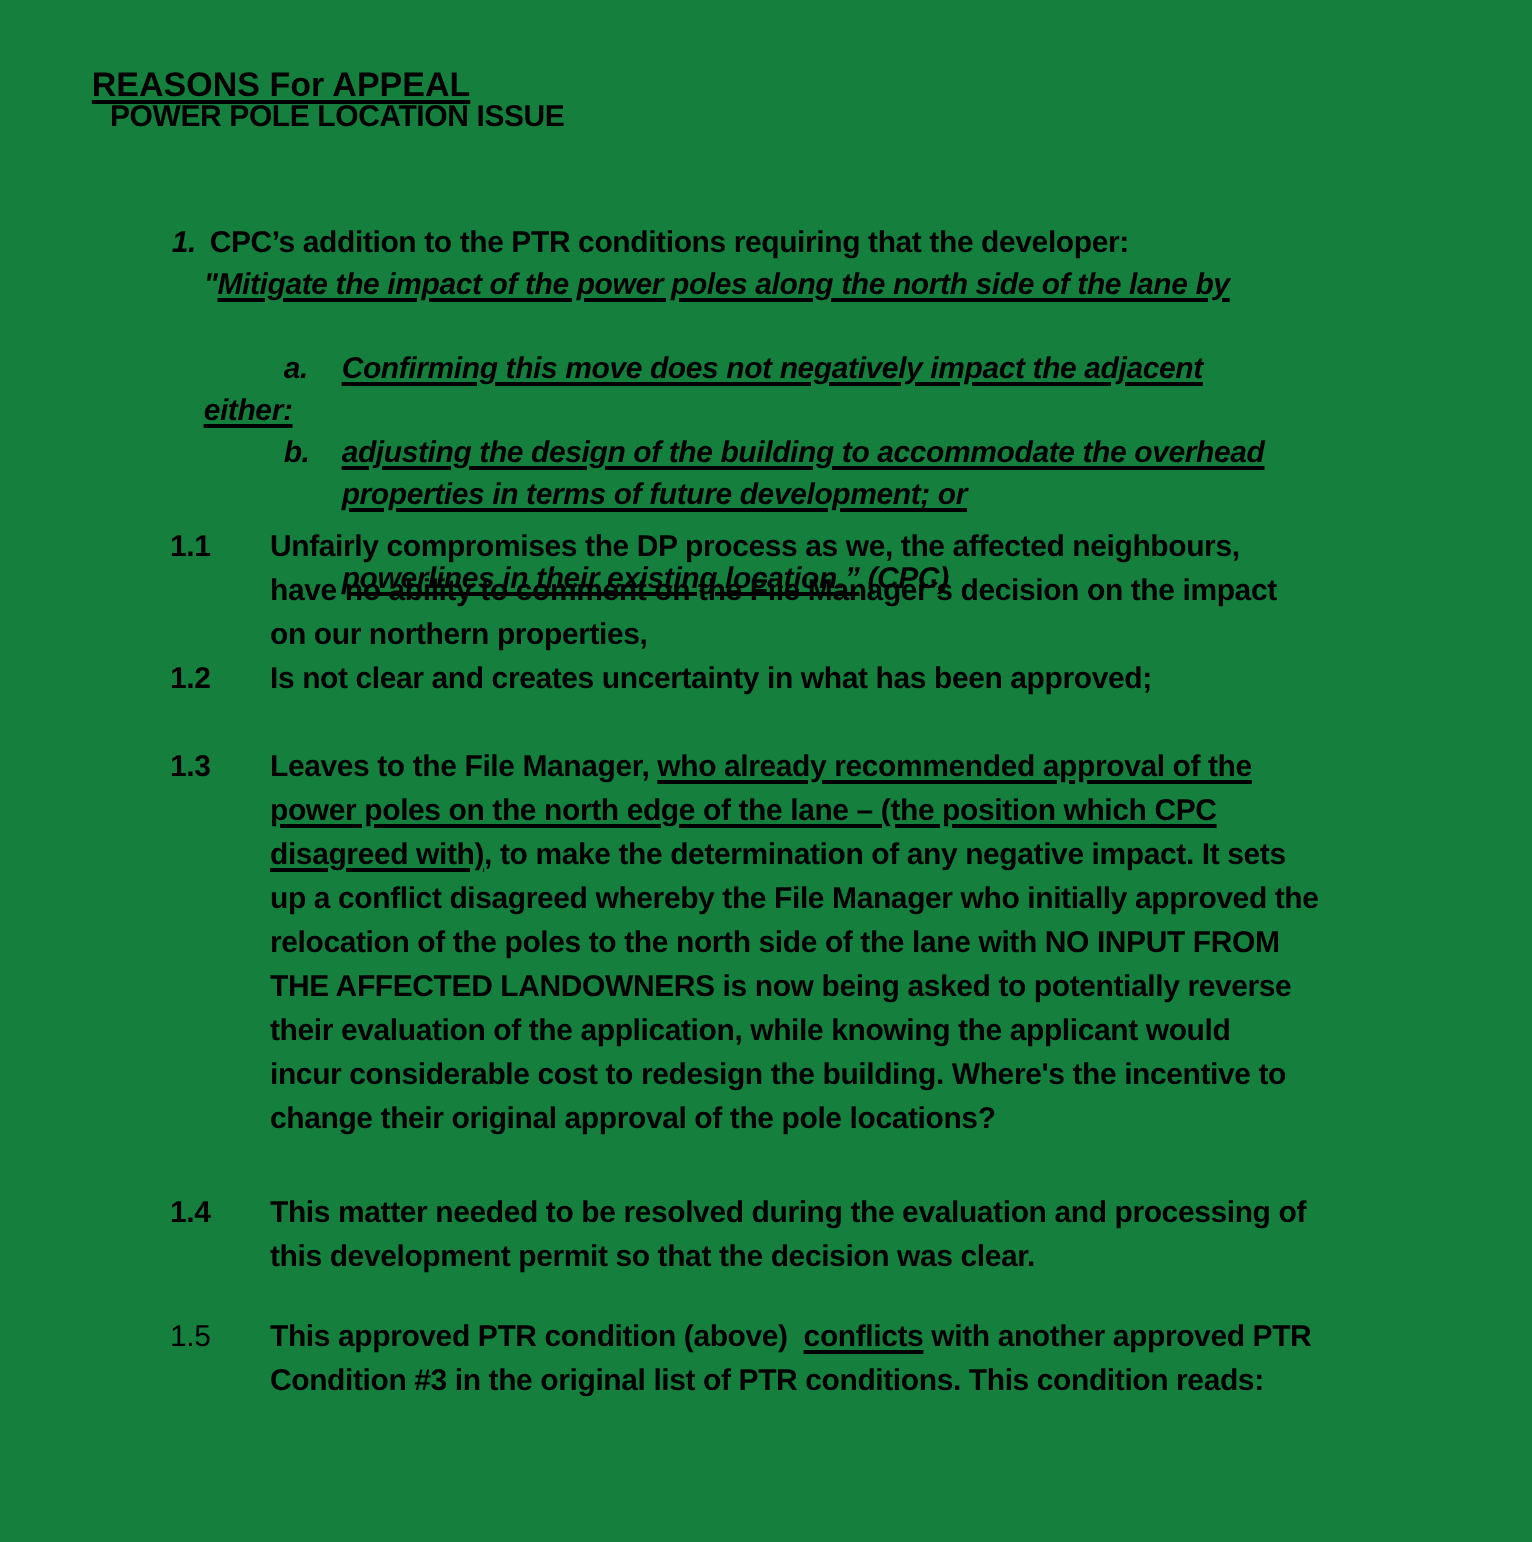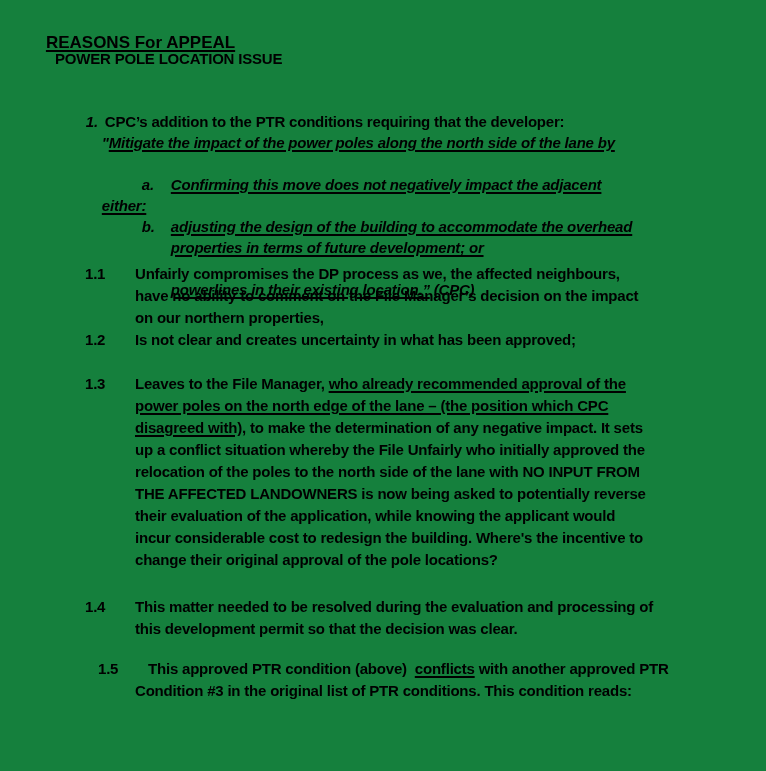--- a/index.html
+++ b/index.html
@@ -13,21 +13,21 @@
     font-size:15px;
     letter-spacing:-0.2px;
     overflow:hidden;
   }
   .abs{position:absolute;}
   .line{white-space:pre;line-height:22px;}
   .tight .line{line-height:21px;}
   .i{font-style:italic;}
   .u{text-decoration:underline;text-decoration-thickness:2px;text-underline-offset:2px;}
   .num{display:inline-block;width:50px;}
-  .num.light{font-weight:700;margin-left:13px;}
+  .num.light{font-weight:400;}
   .m1{display:inline-block;width:19px;}
   .mab{display:inline-block;width:29px;}
   .ind50{padding-left:50px;}
   .ind29{padding-left:29px;}
   #title{left:27px;top:10px;font-size:17px;letter-spacing:0;}
   #section-heading{left:55px;top:48px;}
   #item1{left:62px;top:89px;}
   #quote-block{left:78px;top:111px;}
   #sub-a{left:118px;top:153px;}
   #sub-b{left:118px;top:195px;}
@@ -89,21 +89,21 @@
   </div>
 
   <div id="item-1-2" class="abs">
     <div class="line"><span class="num">1.2</span><span>Is not clear and creates uncertainty in what has been approved;</span></div>
   </div>
 
   <div id="item-1-3" class="abs">
     <div class="line"><span class="num">1.3</span><span>Leaves to the File Manager, </span><span class="u">who already recommended approval of the</span></div>
     <div class="line ind50"><span class="u">power poles on the north edge of the lane – (the position which CPC</span></div>
     <div class="line ind50"><span class="u">disagreed with)</span><span>, to make the determination of any negative impact. It sets</span></div>
-    <div class="line ind50"><span>up a conflict situation whereby the File Unfairly who initially approved the</span></div>
+    <div class="line ind50"><span>up a conflict disagreed whereby the File Manager who initially approved the</span></div>
     <div class="line ind50"><span>relocation of the poles to the north side of the lane with NO INPUT FROM</span></div>
     <div class="line ind50"><span>THE AFFECTED LANDOWNERS is now being asked to potentially reverse</span></div>
     <div class="line ind50"><span>their evaluation of the application, while knowing the applicant would</span></div>
     <div class="line ind50"><span>incur considerable cost to redesign the building. Where's the incentive to</span></div>
     <div class="line ind50"><span>change their original approval of the pole locations?</span></div>
   </div>
 
   <div id="item-1-4" class="abs">
     <div class="line"><span class="num">1.4</span><span>This matter needed to be resolved during the evaluation and processing of</span></div>
     <div class="line ind50"><span>this development permit so that the decision was clear.</span></div>

